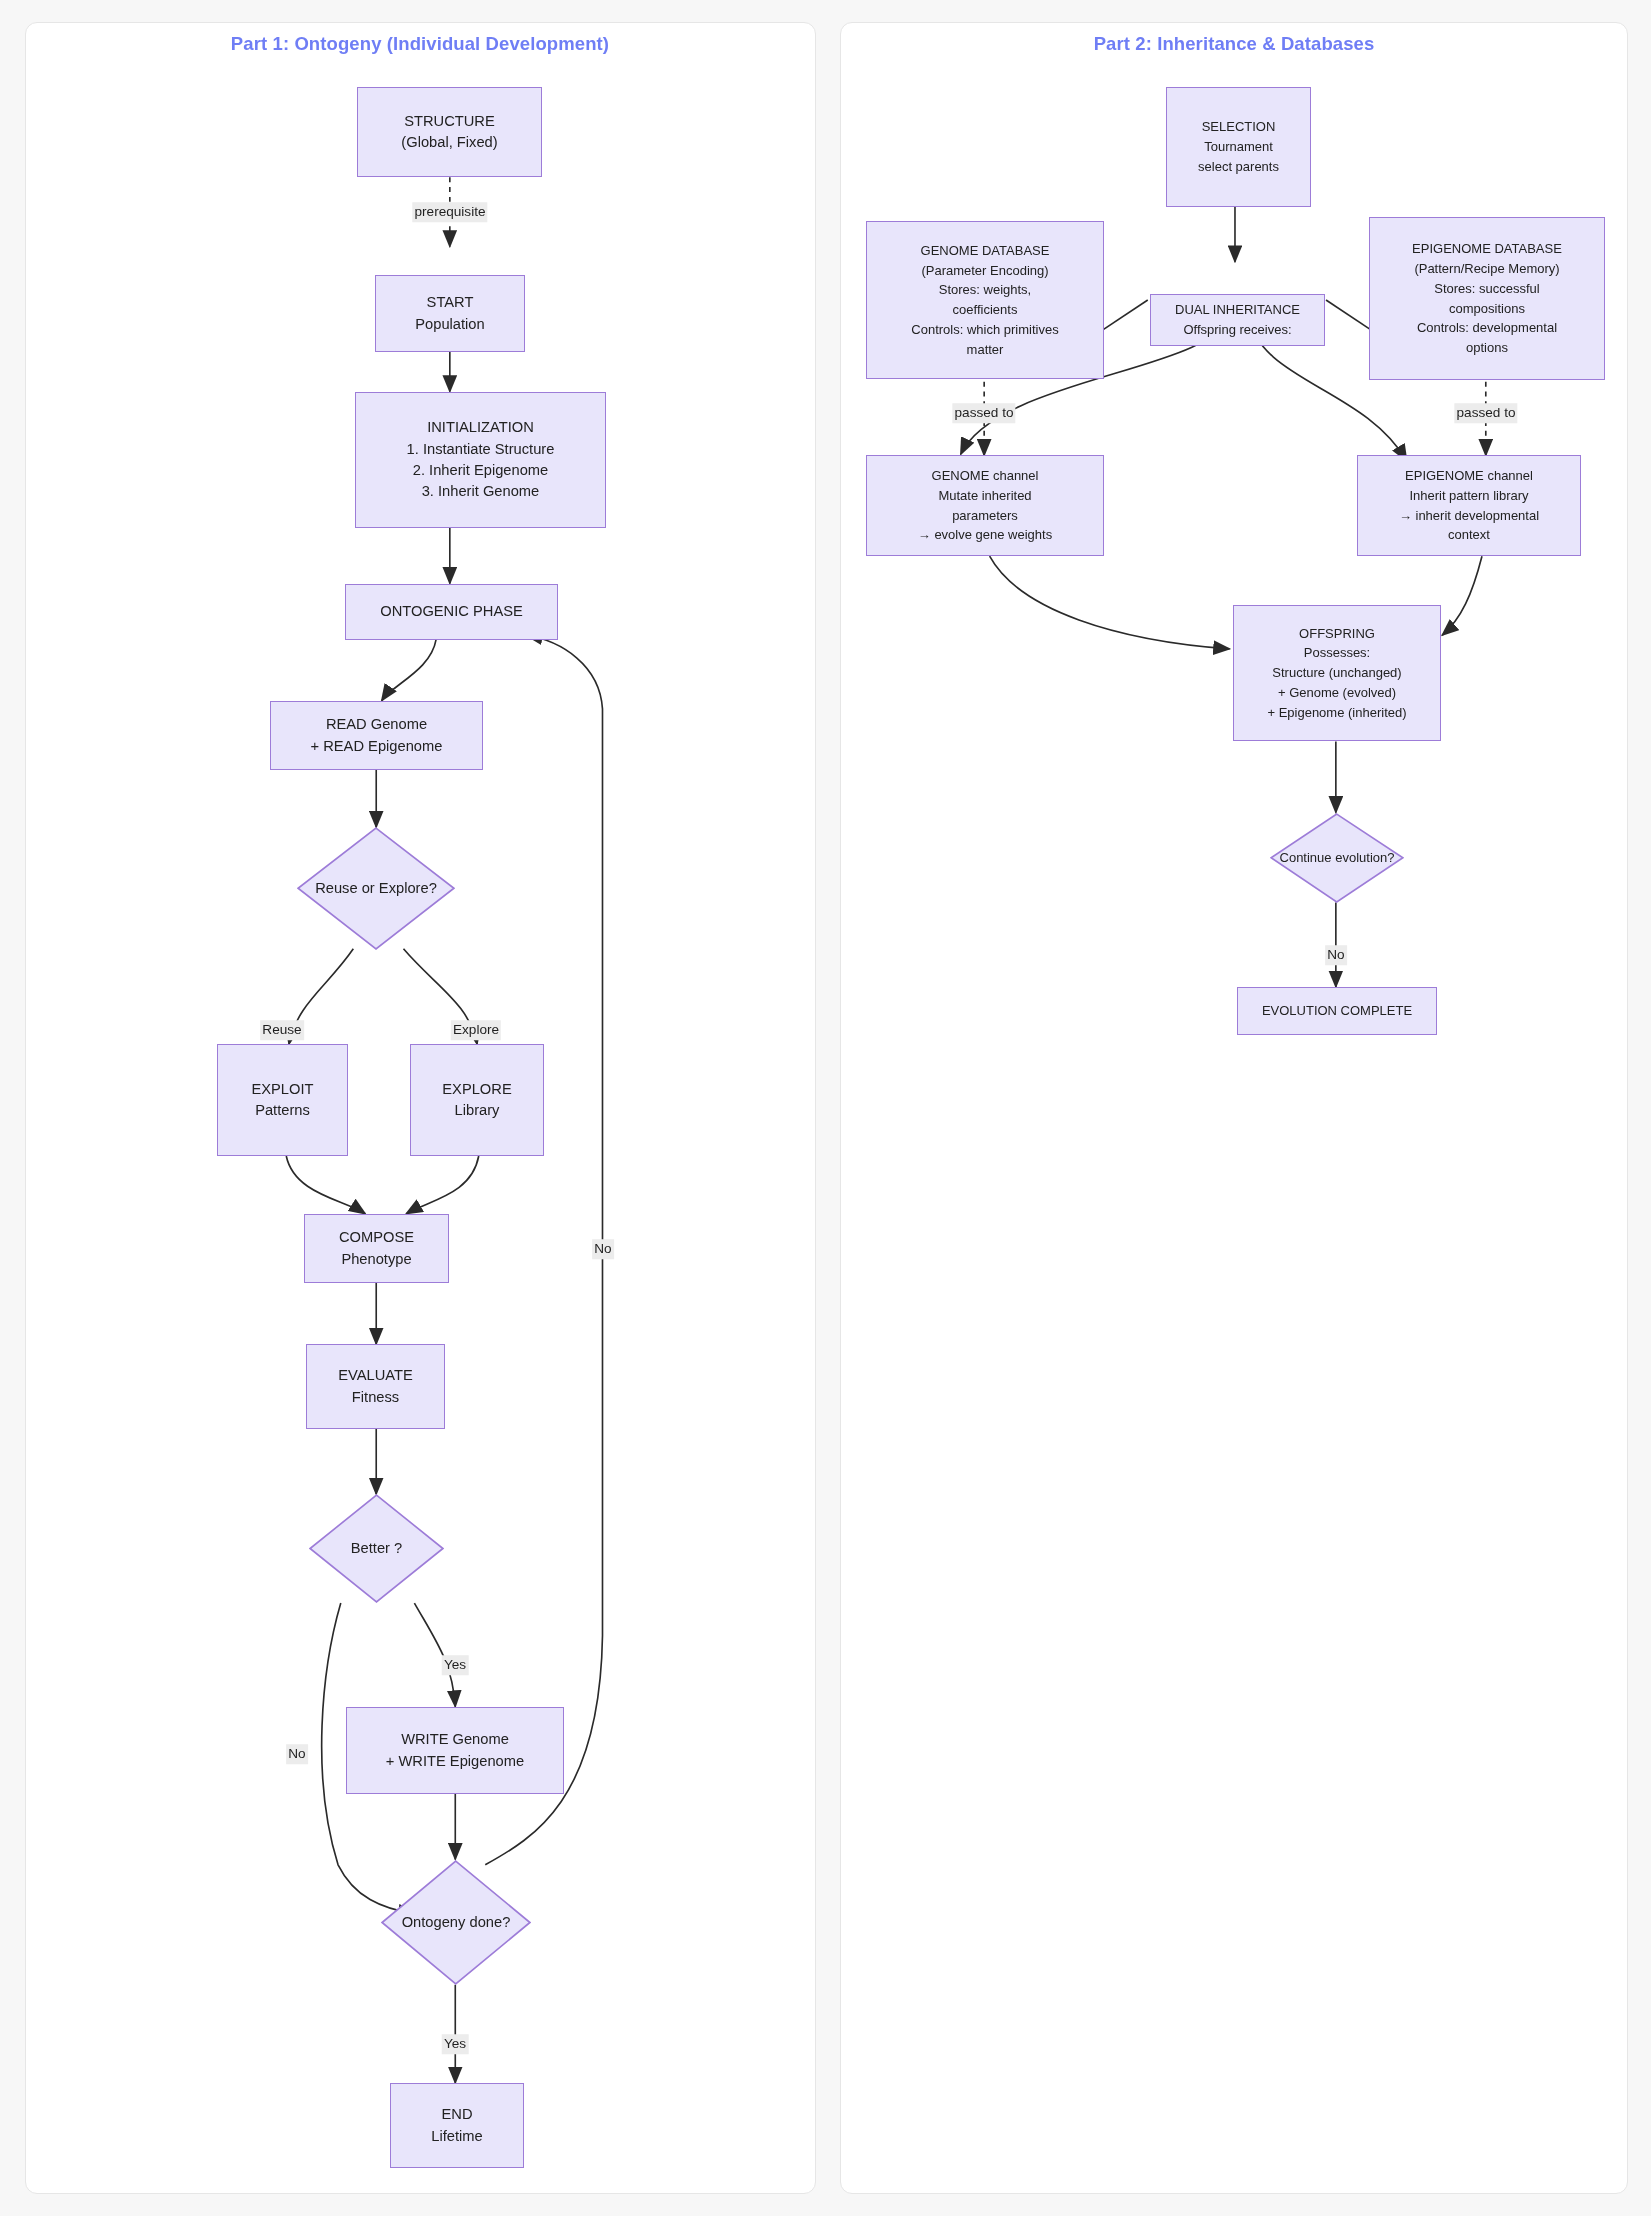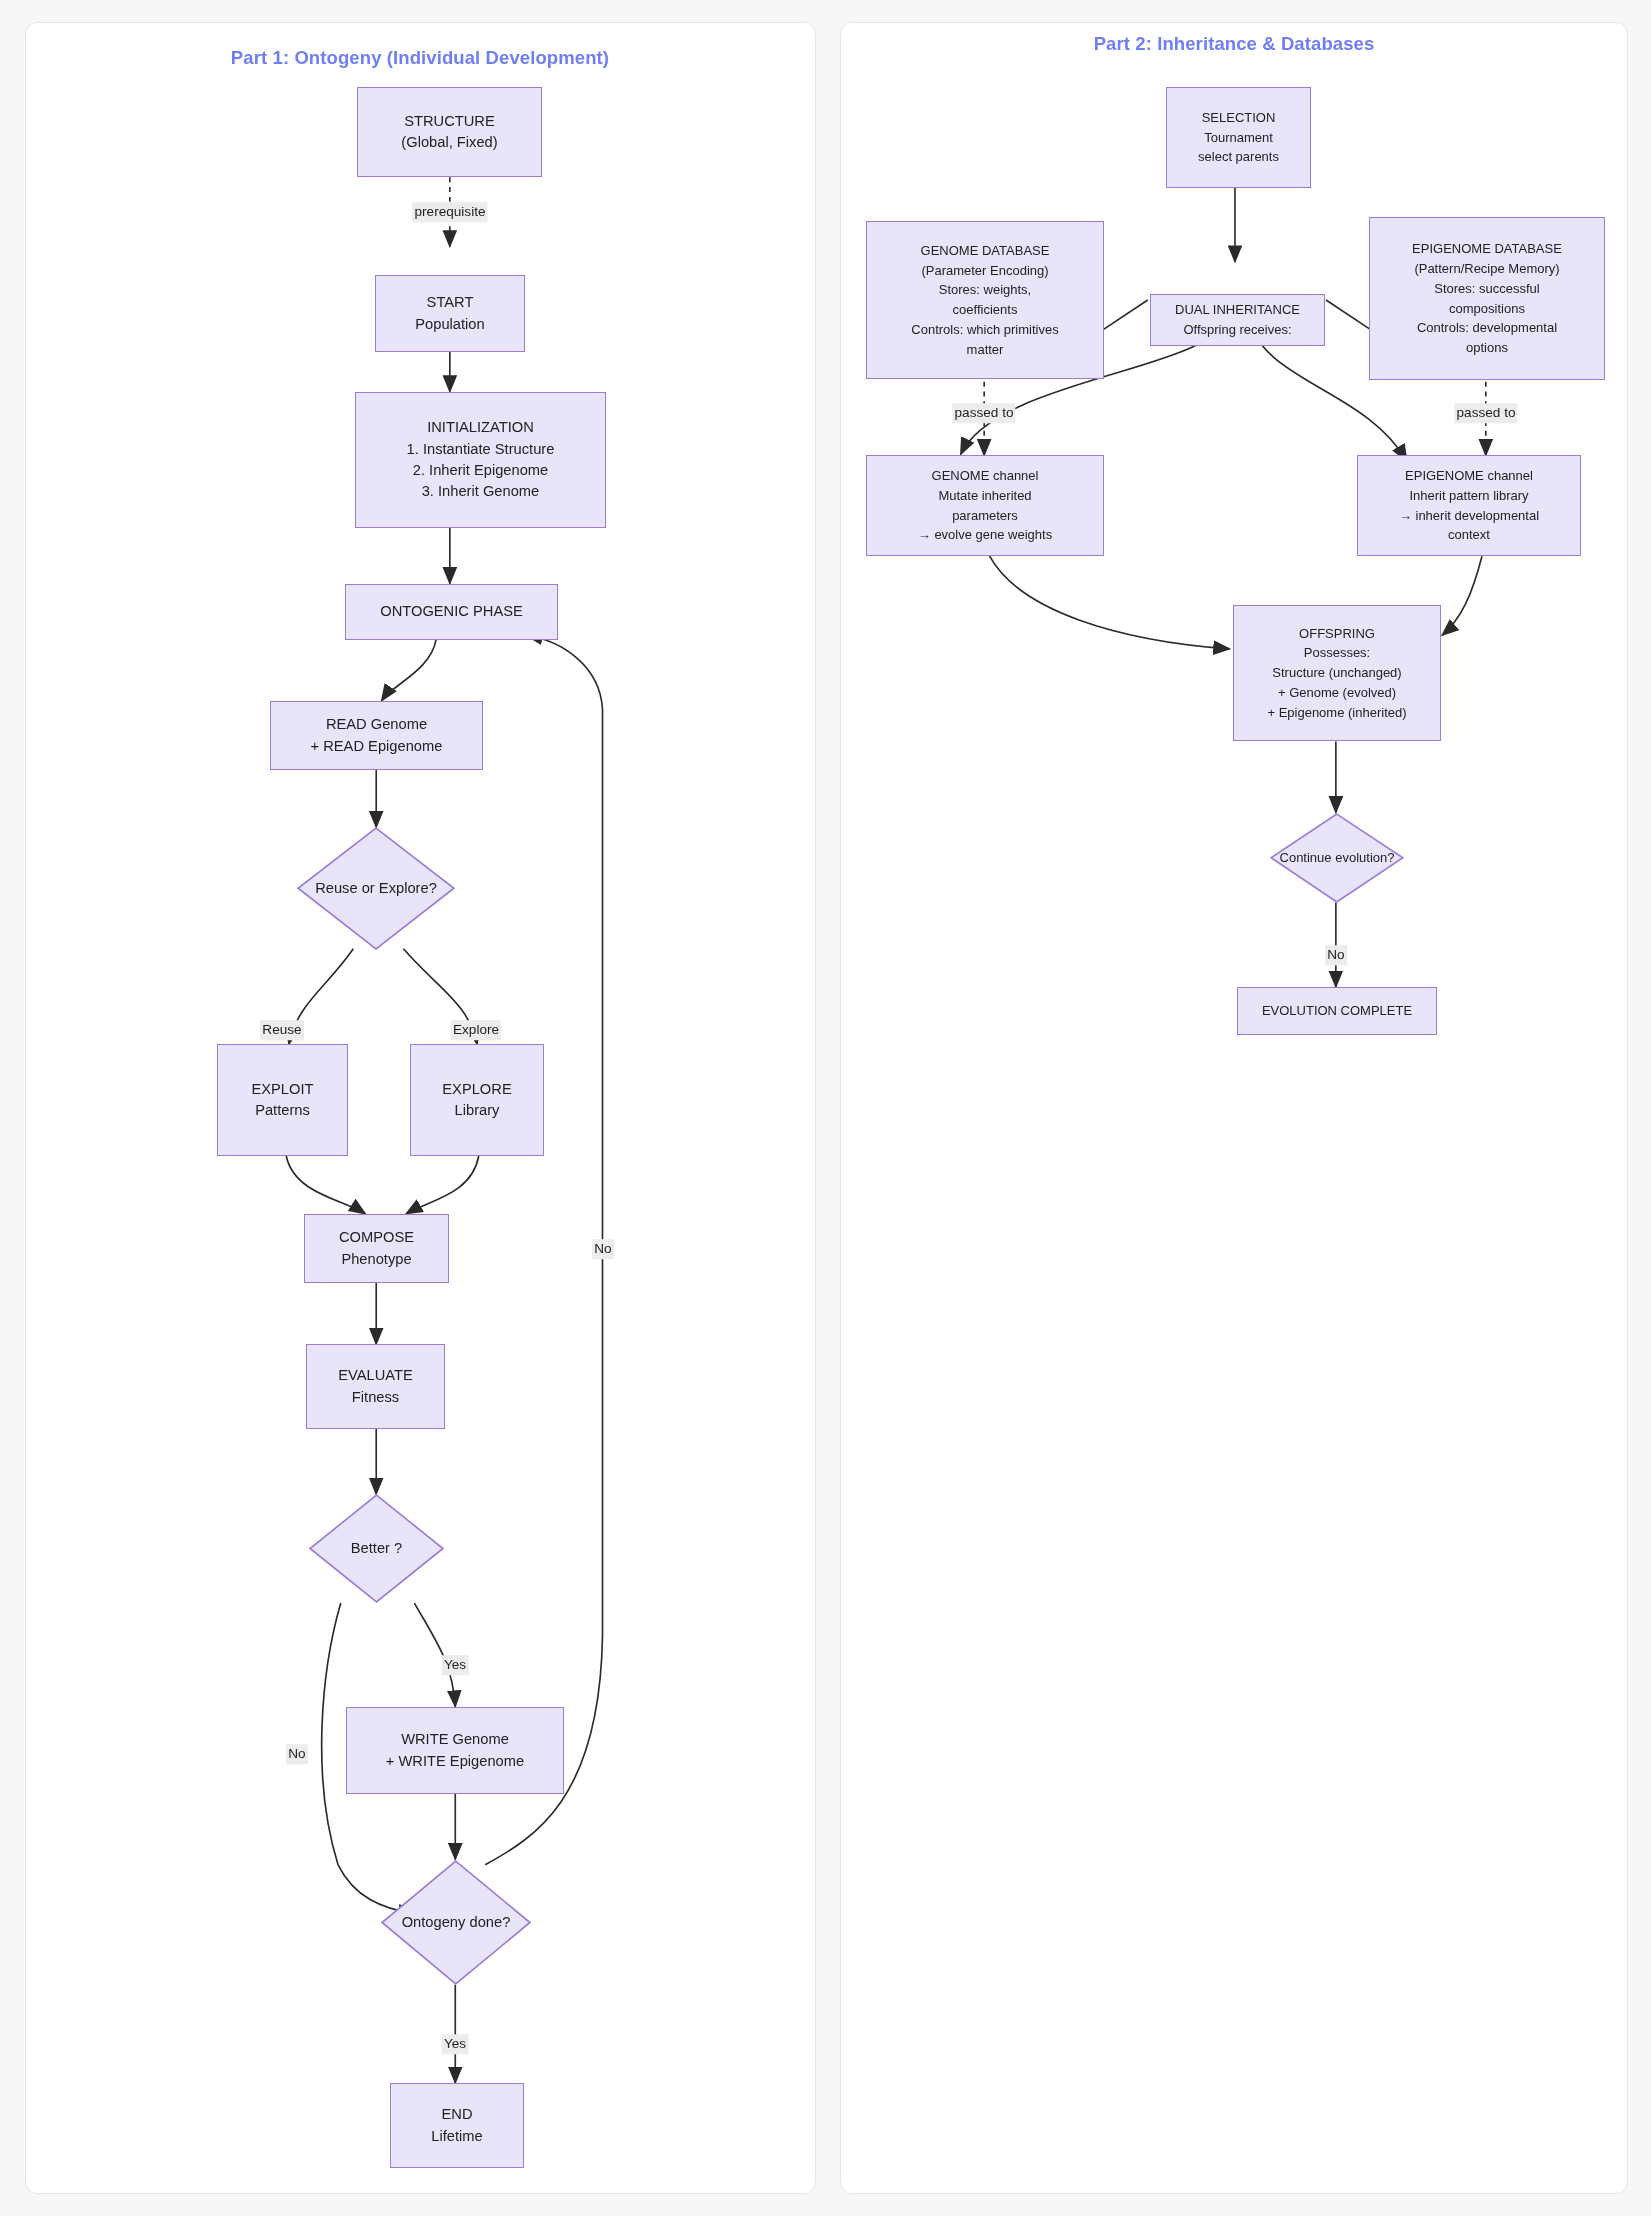--- a/index.html
+++ b/index.html
@@ -95,21 +95,21 @@
   }
 </style>
 </head>
 <body>
 
 <div id="canvas">
 
   <div class="panel" id="panel-1"></div>
   <div class="panel" id="panel-2"></div>
 
-  <div class="panel-title" style="left:420px; top:47px;">Part 1: Ontogeny (Individual Development)</div>
+  <div class="panel-title" style="left:420px; top:33px;">Part 1: Ontogeny (Individual Development)</div>
   <div class="panel-title" style="left:1234px; top:33px;">Part 2: Inheritance &amp; Databases</div>
 
   <svg class="edges" viewBox="0 0 3028 4064">
     <defs>
       <marker id="ah" markerWidth="11" markerHeight="9" refX="10" refY="4.5" orient="auto" markerUnits="strokeWidth">
         <path d="M0,0 L11,4.5 L0,9 z" fill="#2a2a2a"></path>
       </marker>
     </defs>
     <g stroke="#2a2a2a" stroke-width="3" fill="none" marker-end="url(#ah)">
 
@@ -242,21 +242,21 @@
   </div>
 
   <div class="edge-label" style="left:450px; top:212px;">prerequisite</div>
   <div class="edge-label" style="left:282px; top:1030px;">Reuse</div>
   <div class="edge-label" style="left:476px; top:1030px;">Explore</div>
   <div class="edge-label" style="left:455px; top:1665px;">Yes</div>
   <div class="edge-label" style="left:297px; top:1754px;">No</div>
   <div class="edge-label" style="left:603px; top:1249px;">No</div>
   <div class="edge-label" style="left:455px; top:2044px;">Yes</div>
 
-  <div class="node small" style="left:1166px; top:87px; width:145px; height:101px;">
+  <div class="node small" style="left:1166px; top:87px; width:145px; height:120px;">
     <span class="ln">SELECTION</span>
     <span class="ln">Tournament</span>
     <span class="ln">select parents</span>
   </div>
 
   <div class="node small" style="left:866px; top:221px; width:238px; height:158px;">
     <span class="ln">GENOME DATABASE</span>
     <span class="ln">(Parameter Encoding)</span>
     <span class="ln">Stores: weights,</span>
     <span class="ln">coefficients</span>

